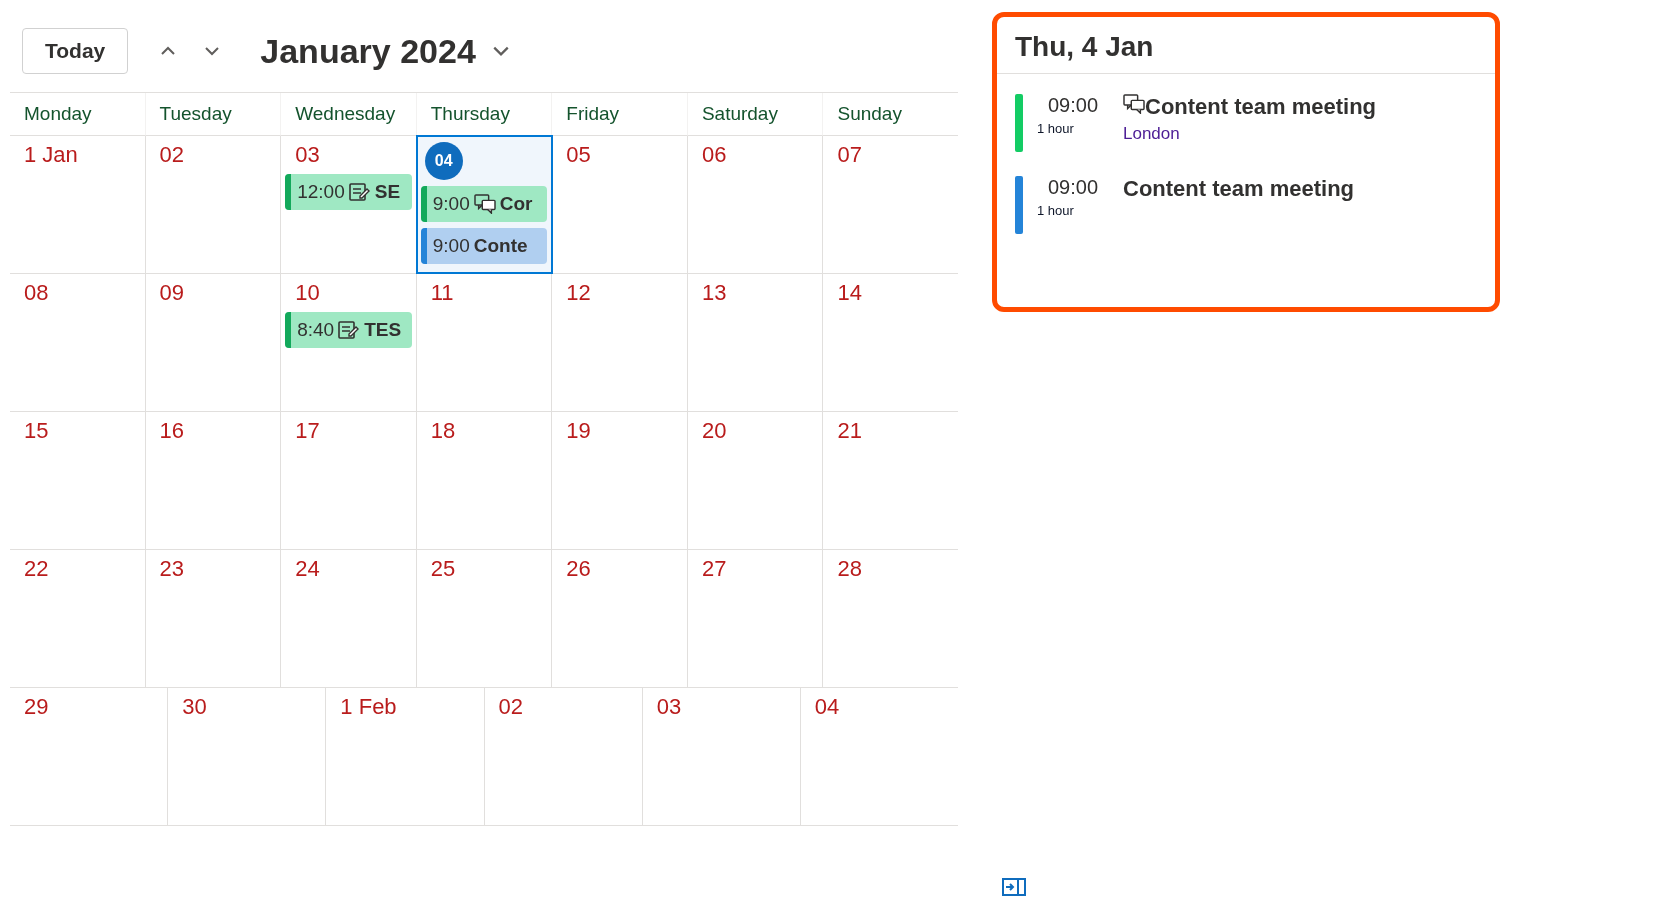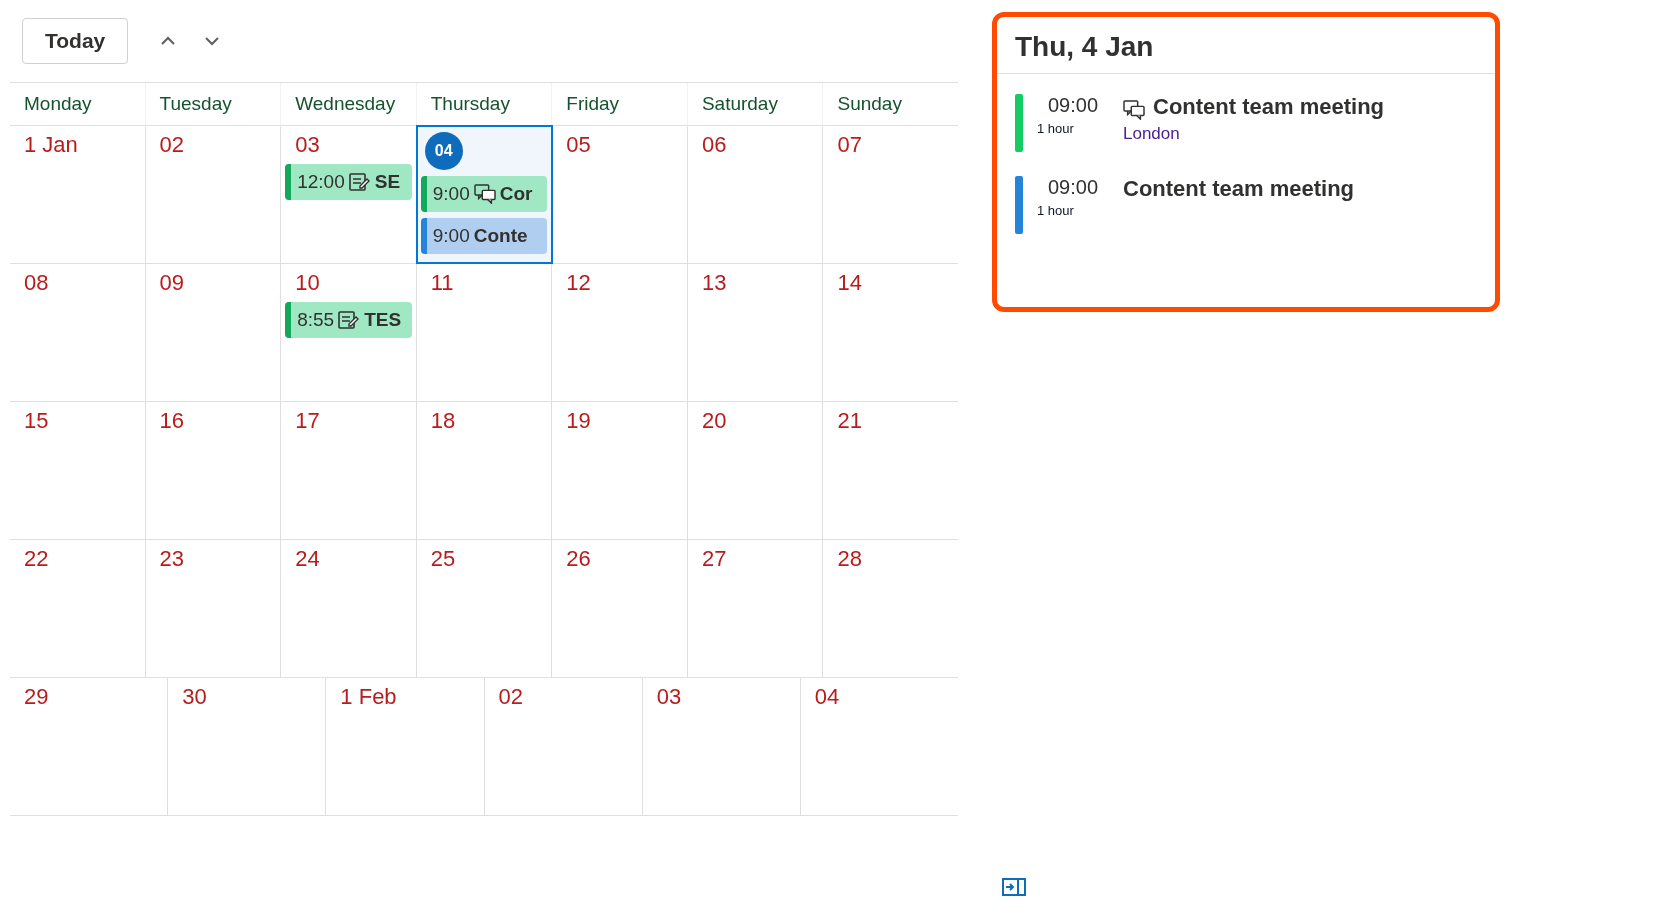--- a/index.html
+++ b/index.html
@@ -1,18 +1,18 @@
 <!DOCTYPE html>
 <html><head>
 <meta charset="utf-8">
 <style>
   * { box-sizing: border-box; }
   html, body { margin:0; padding:0; font-family: 'Segoe UI', Arial, sans-serif; background:#fff; color:#323130; width:1677px; height:914px; overflow:hidden; }
   .root { display:flex; width:1677px; height:914px; }
-  .main { width:968px; padding:10px 0 0 0; }
+  .main { width:968px; padding:20px 0 0 0; }
   .side { flex:1; padding:12px 0 0 24px; }
   .toolbar { display:flex; align-items:center; gap:12px; padding:0 0 10px 22px; height:72px; }
   .today-btn { border:1px solid #d1d1d1; background:#fff; border-radius:4px; padding:10px 22px; font-size:21px; font-weight:600; cursor:pointer; color:#323130; }
   .nav-arrows { display:flex; gap:4px; margin-left:8px; }
   .arrow-btn { width:40px; height:40px; display:flex; align-items:center; justify-content:center; cursor:pointer; font-size:18px; color:#605e5c; background:none; border:none; }
   .month-title { display:flex; align-items:center; gap:16px; margin-left:16px; }
   .month-title h1 { font-size:34px; font-weight:600; margin:0; }
   .month-drop { font-size:20px; color:#605e5c; cursor:pointer; }
   .cal { border-top:1px solid #e1dfdd; margin:0 10px 0 10px; }
   .daynames { display:flex; }
@@ -40,21 +40,21 @@
   .agenda { padding:10px 10px; }
   .aitem { display:flex; align-items:flex-start; padding:10px 8px 14px 8px; gap:14px; cursor:pointer;}
   .abar { width:8px; height:58px; border-radius:2px; }
   .abar.green{ background:#13cc64; }
   .abar.blue{ background:#2484d8; }
   .atime { width:72px; }
   .atime .t { font-size:20px;text-align:center;}
   .atime .d { font-size:13px; color:#0f172a; margin-top:4px;}
   .adet .t { font-size:22px; font-weight:600; }
   .adet .loc { font-size:17px; color:#4c1d95; margin-top:4px;}
-  .adet .row { display:flex; align-items:flex-end; gap:8px;}
+  .adet .row { display:flex; align-items:flex-start; }
   .footer-icon { position:absolute; bottom:18px; left:1002px; cursor:pointer; }
   svg { display:block; }
 </style>
 </head>
 <body>
 
 <div class="root">
   <div class="main">
     <div class="toolbar">
       <button class="today-btn">Today</button>
@@ -63,20 +63,28 @@
           <svg width="16" height="16" viewBox="0 0 16 16">
               <path d="M2 11 L8 5 L14 11" fill="none" stroke="#605e5c" stroke-width="2"></path>
             </svg>
         </button>
         <button class="arrow-btn">
           <svg width="16" height="16" viewBox="0 0 16 16">
               <path d="M2 5 L8 11 L14 5" fill="none" stroke="#605e5c" stroke-width="2"></path>
             </svg>
         </button>
       </div>
+      <div class="month-title">
+        <h1>January 2024</h1>
+        <span class="month-drop">
+          <svg width="18" height="18" viewBox="0 0 16 16">
+              <path d="M2 5 L8 11 L14 5" fill="none" stroke="#605e5c" stroke-width="2"></path>
+            </svg>
+        </span>
+      </div>
     </div>
     <div class="cal">
       <div class="daynames" id="daynames">
           <div class="dayname">Monday</div>
           <div class="dayname">Tuesday</div>
           <div class="dayname">Wednesday</div>
           <div class="dayname">Thursday</div>
           <div class="dayname">Friday</div>
           <div class="dayname">Saturday</div>
           <div class="dayname">Sunday</div>
@@ -117,21 +125,21 @@
               </div></div>
             <div class="cell"><div class="dnum">05</div></div>
             <div class="cell"><div class="dnum">06</div></div>
             <div class="cell"><div class="dnum">07</div></div>
           </div>
           <div class="week">
             <div class="cell"><div class="dnum">08</div></div>
             <div class="cell"><div class="dnum">09</div></div>
             <div class="cell"><div class="dnum">10</div><div class="ev green">
                 <div class="bar"></div>
-                <span class="time">8:55</span>
+                <span class="time">8:40</span>
                 <span class="icon">
                   <svg width="22" height="20" viewBox="0 0 22 20">
                     <rect x="1" y="2" width="15" height="16" rx="1" fill="none" stroke="#323130" stroke-width="1.6"></rect>
                     <line x1="4" y1="7" x2="12" y2="7" stroke="#323130" stroke-width="1.6"></line>
                     <line x1="4" y1="11" x2="12" y2="11" stroke="#323130" stroke-width="1.6"></line>
                     <path d="M13 16 L20 9 L18 7 L11 14 L11 16 Z" fill="#fff" stroke="#323130" stroke-width="1.4"></path>
                   </svg>
                 </span>
                 <span class="title">TES</span>
               </div></div>

